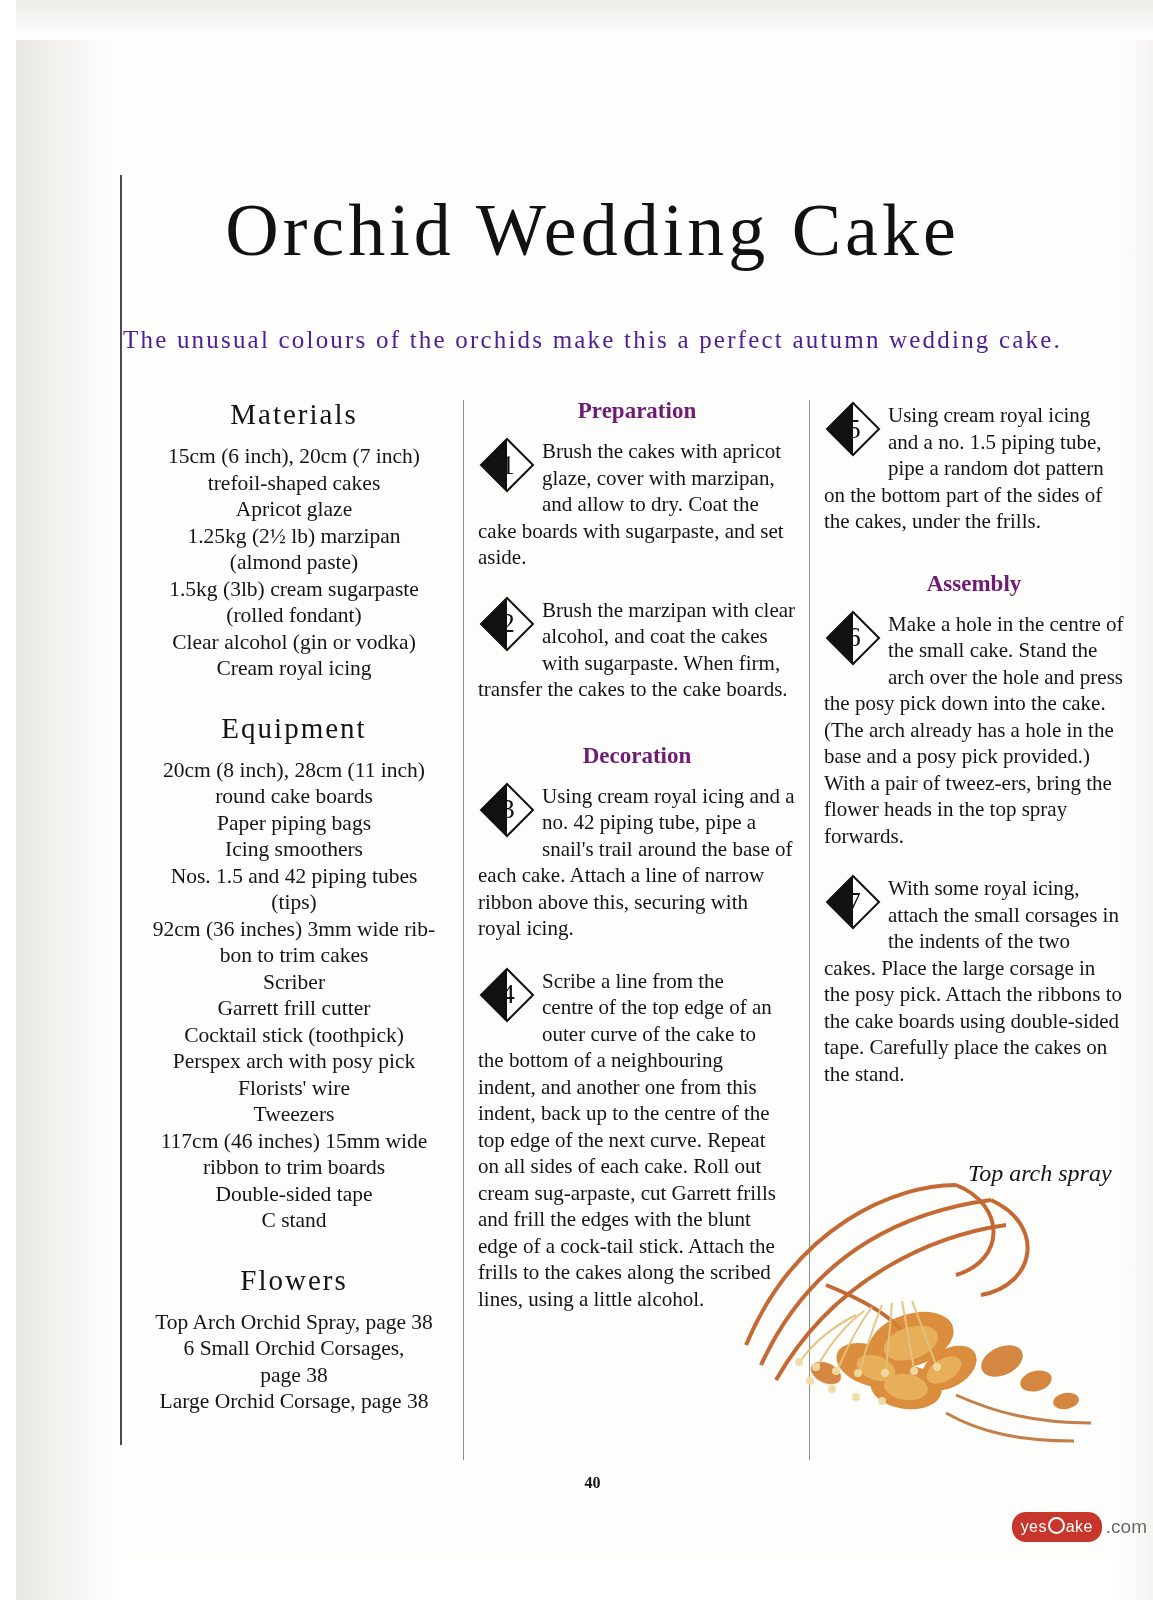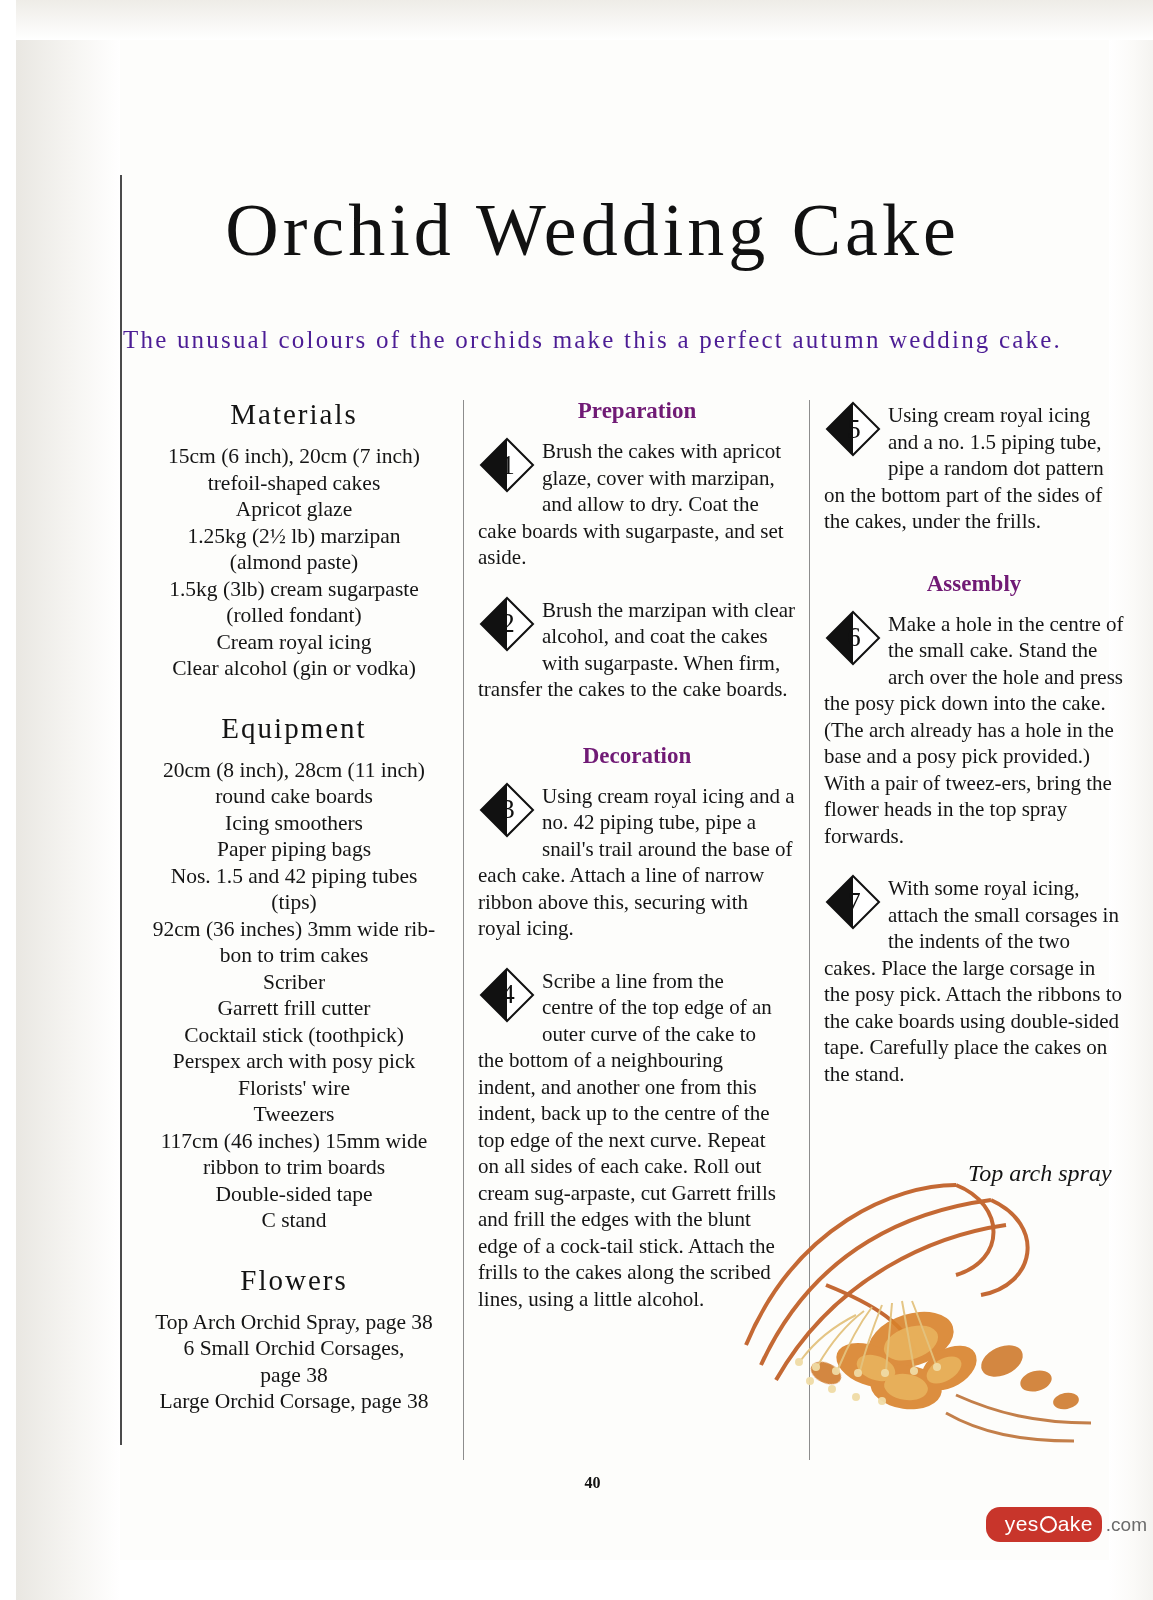--- a/index.html
+++ b/index.html
@@ -183,22 +183,22 @@
     position: absolute;
     right: 22px;
     bottom: 18px;
     display: flex;
     align-items: center;
     font-family: "Liberation Sans", sans-serif;
   }
   .logo .badge {
     background: #c8352b;
     color: #ffffff;
-    font-size: 21px;
-    padding: 5px 9px 6px 19px;
+    font-size: 16px;
+    padding: 5px 9px 6px 9px;
     border-radius: 14px;
     letter-spacing: 0.4px;
     position: relative;
   }
   .logo .badge .cup {
     display: inline-block;
     width: 13px;
     height: 13px;
     border: 2px solid #fff;
     border-radius: 50%;
@@ -229,32 +229,32 @@
   <div class="col col1">
     <div class="script-head">Materials</div>
     <div class="list">
       <div>15cm (6 inch), 20cm (7 inch)</div>
       <div>trefoil-shaped cakes</div>
       <div>Apricot glaze</div>
       <div>1.25kg (2½ lb) marzipan</div>
       <div>(almond paste)</div>
       <div>1.5kg (3lb) cream sugarpaste</div>
       <div>(rolled fondant)</div>
+      <div>Clear alcohol (gin or vodka)</div>
       <div>Cream royal icing</div>
-      <div>Clear alcohol (gin or vodka)</div>
     </div>
 
     <div class="block-gap"></div>
 
     <div class="script-head">Equipment</div>
     <div class="list">
       <div>20cm (8 inch), 28cm (11 inch)</div>
       <div>round cake boards</div>
+      <div>Paper piping bags</div>
       <div>Icing smoothers</div>
-      <div>Paper piping bags</div>
       <div>Nos. 1.5 and 42 piping tubes</div>
       <div>(tips)</div>
       <div>92cm (36 inches) 3mm wide rib-</div>
       <div>bon to trim cakes</div>
       <div>Scriber</div>
       <div>Garrett frill cutter</div>
       <div>Cocktail stick (toothpick)</div>
       <div>Perspex arch with posy pick</div>
       <div>Florists' wire</div>
       <div>Tweezers</div>

